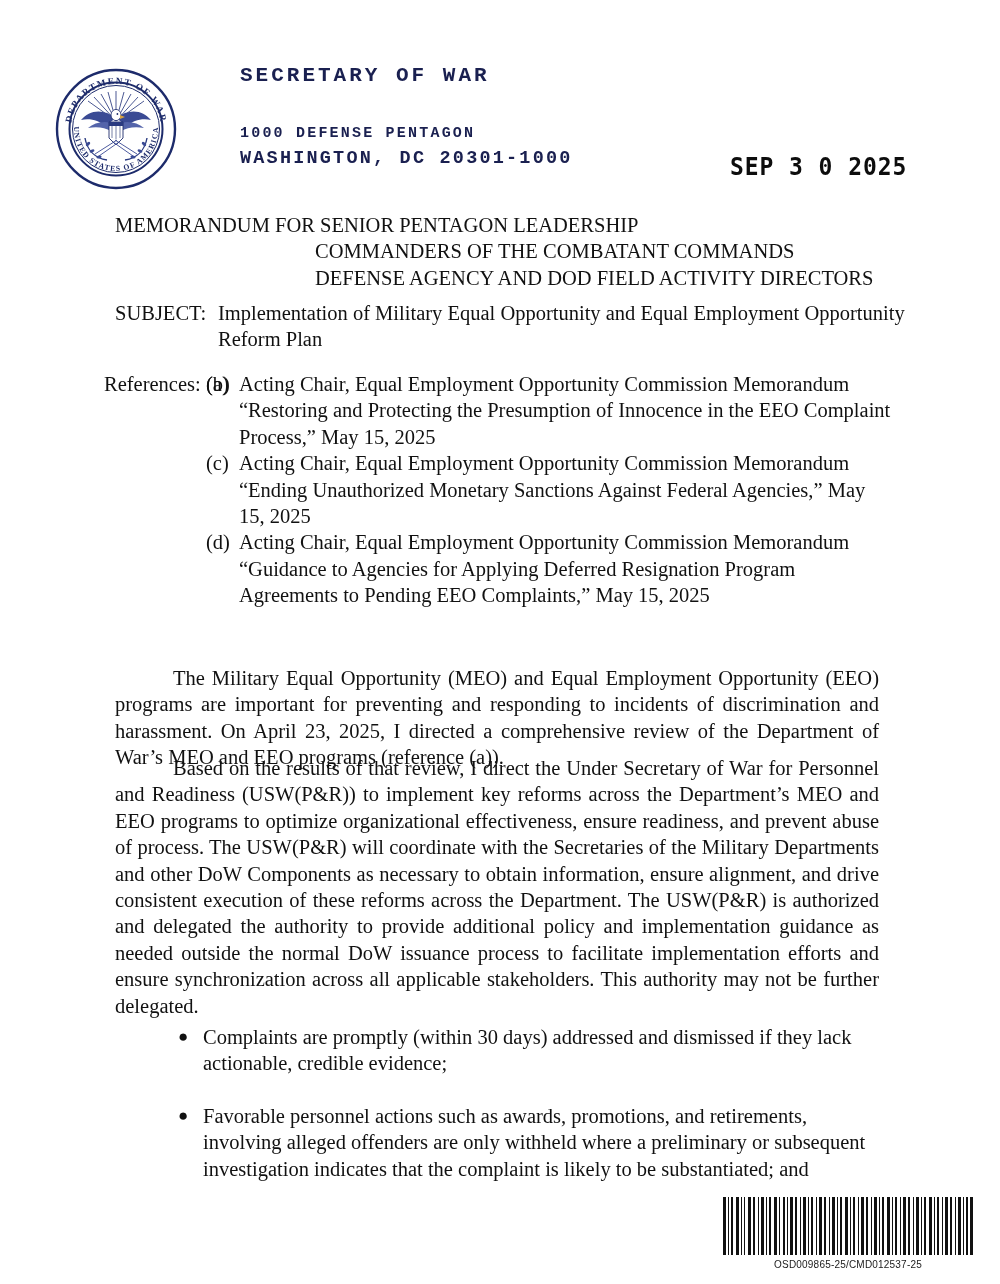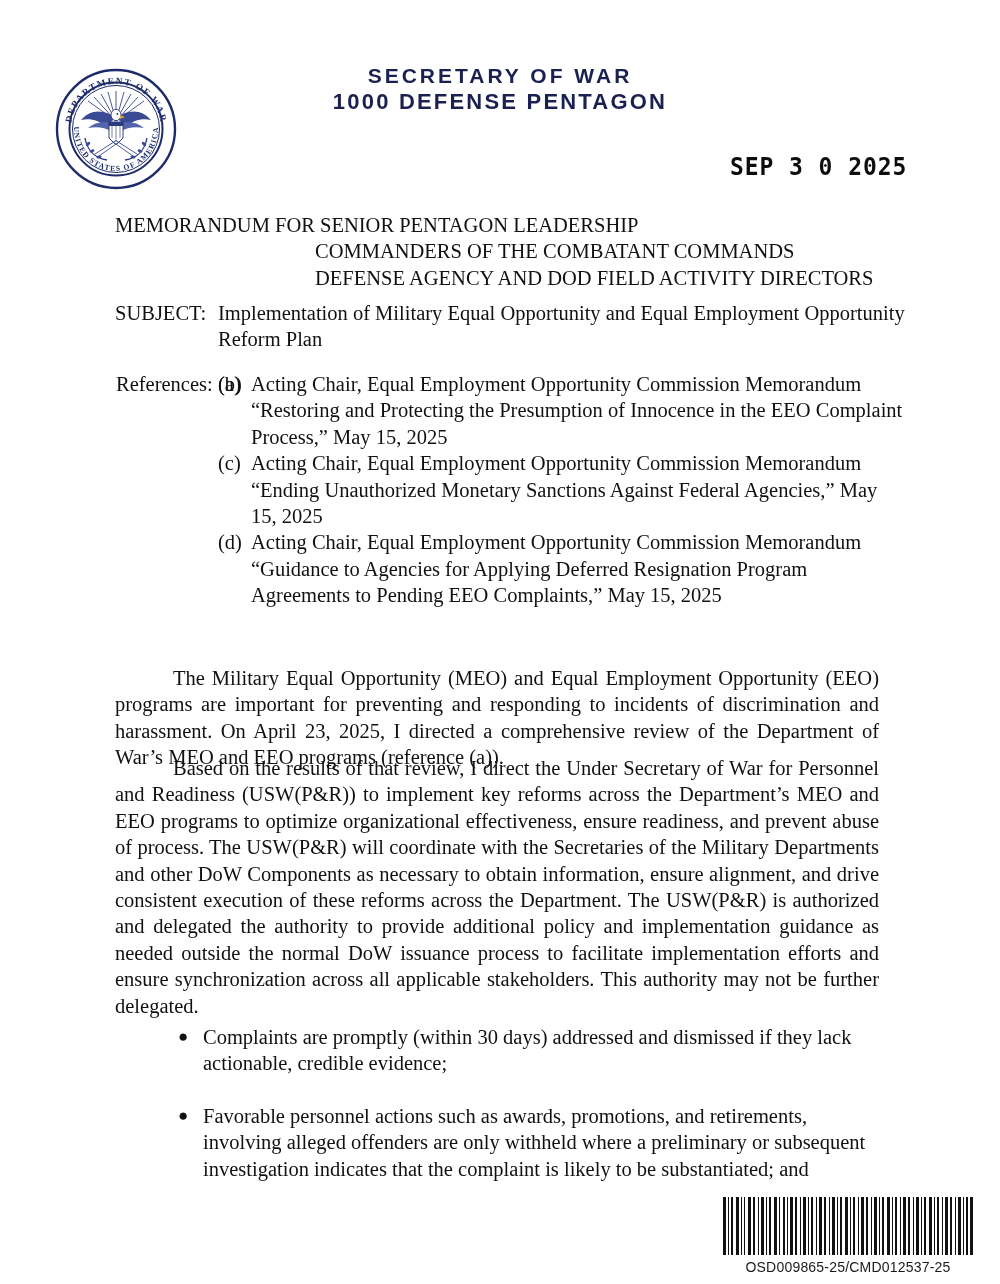--- a/index.html
+++ b/index.html
@@ -22,28 +22,27 @@
     left: 55px;
     top: 68px;
     width: 122px;
     height: 122px;
   }
   .letterhead {
     position: absolute;
     left: 240px;
     top: 62px;
     width: 520px;
-    text-align: center;
     color: #1a2050;
-    font-family: Liberation Sans, sans-serif;
+    font-family: Liberation Mono, monospace;
     font-weight: bold;
     letter-spacing: 2.1px;
   }
   .lh-1 { font-size: 21px; line-height: 27px; letter-spacing: 3.0px; }
-  .lh-2 { font-size: 22px; line-height: 25px; letter-spacing: 2.2px; }
+  .lh-2 { font-size: 15px; line-height: 25px; letter-spacing: 2.2px; margin-top: 32px; }
   .lh-3 { font-size: 18.5px; line-height: 25px; letter-spacing: 2.2px; }
 
   
   .date-stamp {
     position: absolute;
     left: 730px;
     top: 152px;
     font-family: "DejaVu Sans Mono", "Liberation Mono", monospace;
     font-weight: bold;
     font-size: 25px;
@@ -73,21 +72,21 @@
 
   .subject { left: 115px; top: 300px; width: 790px; }
   .subject .lbl {
     float: left;
     width: 103px;
   }
   .subject .body-txt {
     margin-left: 103px;
   }
 
-  .refs { left: 116px; top: 371px; width: 790px; }
+  .refs { left: 104px; top: 371px; width: 790px; }
   .refs .refs-lbl {
     position: absolute;
     left: 0;
     top: 0;
     width: 100px;
   }
   .refs ol {
     list-style: none;
     margin: 0;
     padding: 0 0 0 102px;
@@ -151,21 +150,21 @@
     width: 252px;
     height: 58px;
   }
   .barcode-label {
     position: absolute;
     left: 712px;
     top: 1259px;
     width: 272px;
     text-align: center;
     font-family: "Liberation Sans", "DejaVu Sans", sans-serif;
-    font-size: 14px;
+    font-size: 10px;
     letter-spacing: 0.2px;
     color: #1a1a1a;
   }
 </style>
 </head>
 <body>
 
 <div class="sheet">
 
   <div class="seal">
@@ -227,20 +226,21 @@
         <ellipse cx="89" cy="76" rx="2.6" ry="1.5" transform="rotate(40 89 76)"></ellipse>
         <ellipse cx="85" cy="83" rx="2.6" ry="1.5" transform="rotate(25 85 83)"></ellipse>
         <ellipse cx="78" cy="89" rx="2.6" ry="1.5" transform="rotate(10 78 89)"></ellipse>
       </g>
     </svg>
   </div>
 
   <div class="letterhead">
     <div class="lh-1">SECRETARY OF WAR</div>
     <div class="lh-2">1000 DEFENSE PENTAGON</div>
+    <div class="lh-3">WASHINGTON, DC 20301-1000</div>
   </div>
 
   <div class="date-stamp">SEP 3 0 2025</div>
 
   <div class="blk addressee">
     <div class="ln-1">MEMORANDUM FOR SENIOR PENTAGON LEADERSHIP</div>
     <div class="ln-2">COMMANDERS OF THE COMBATANT COMMANDS</div>
     <div class="ln-3">DEFENSE AGENCY AND DOD FIELD ACTIVITY DIRECTORS</div>
   </div>
 

